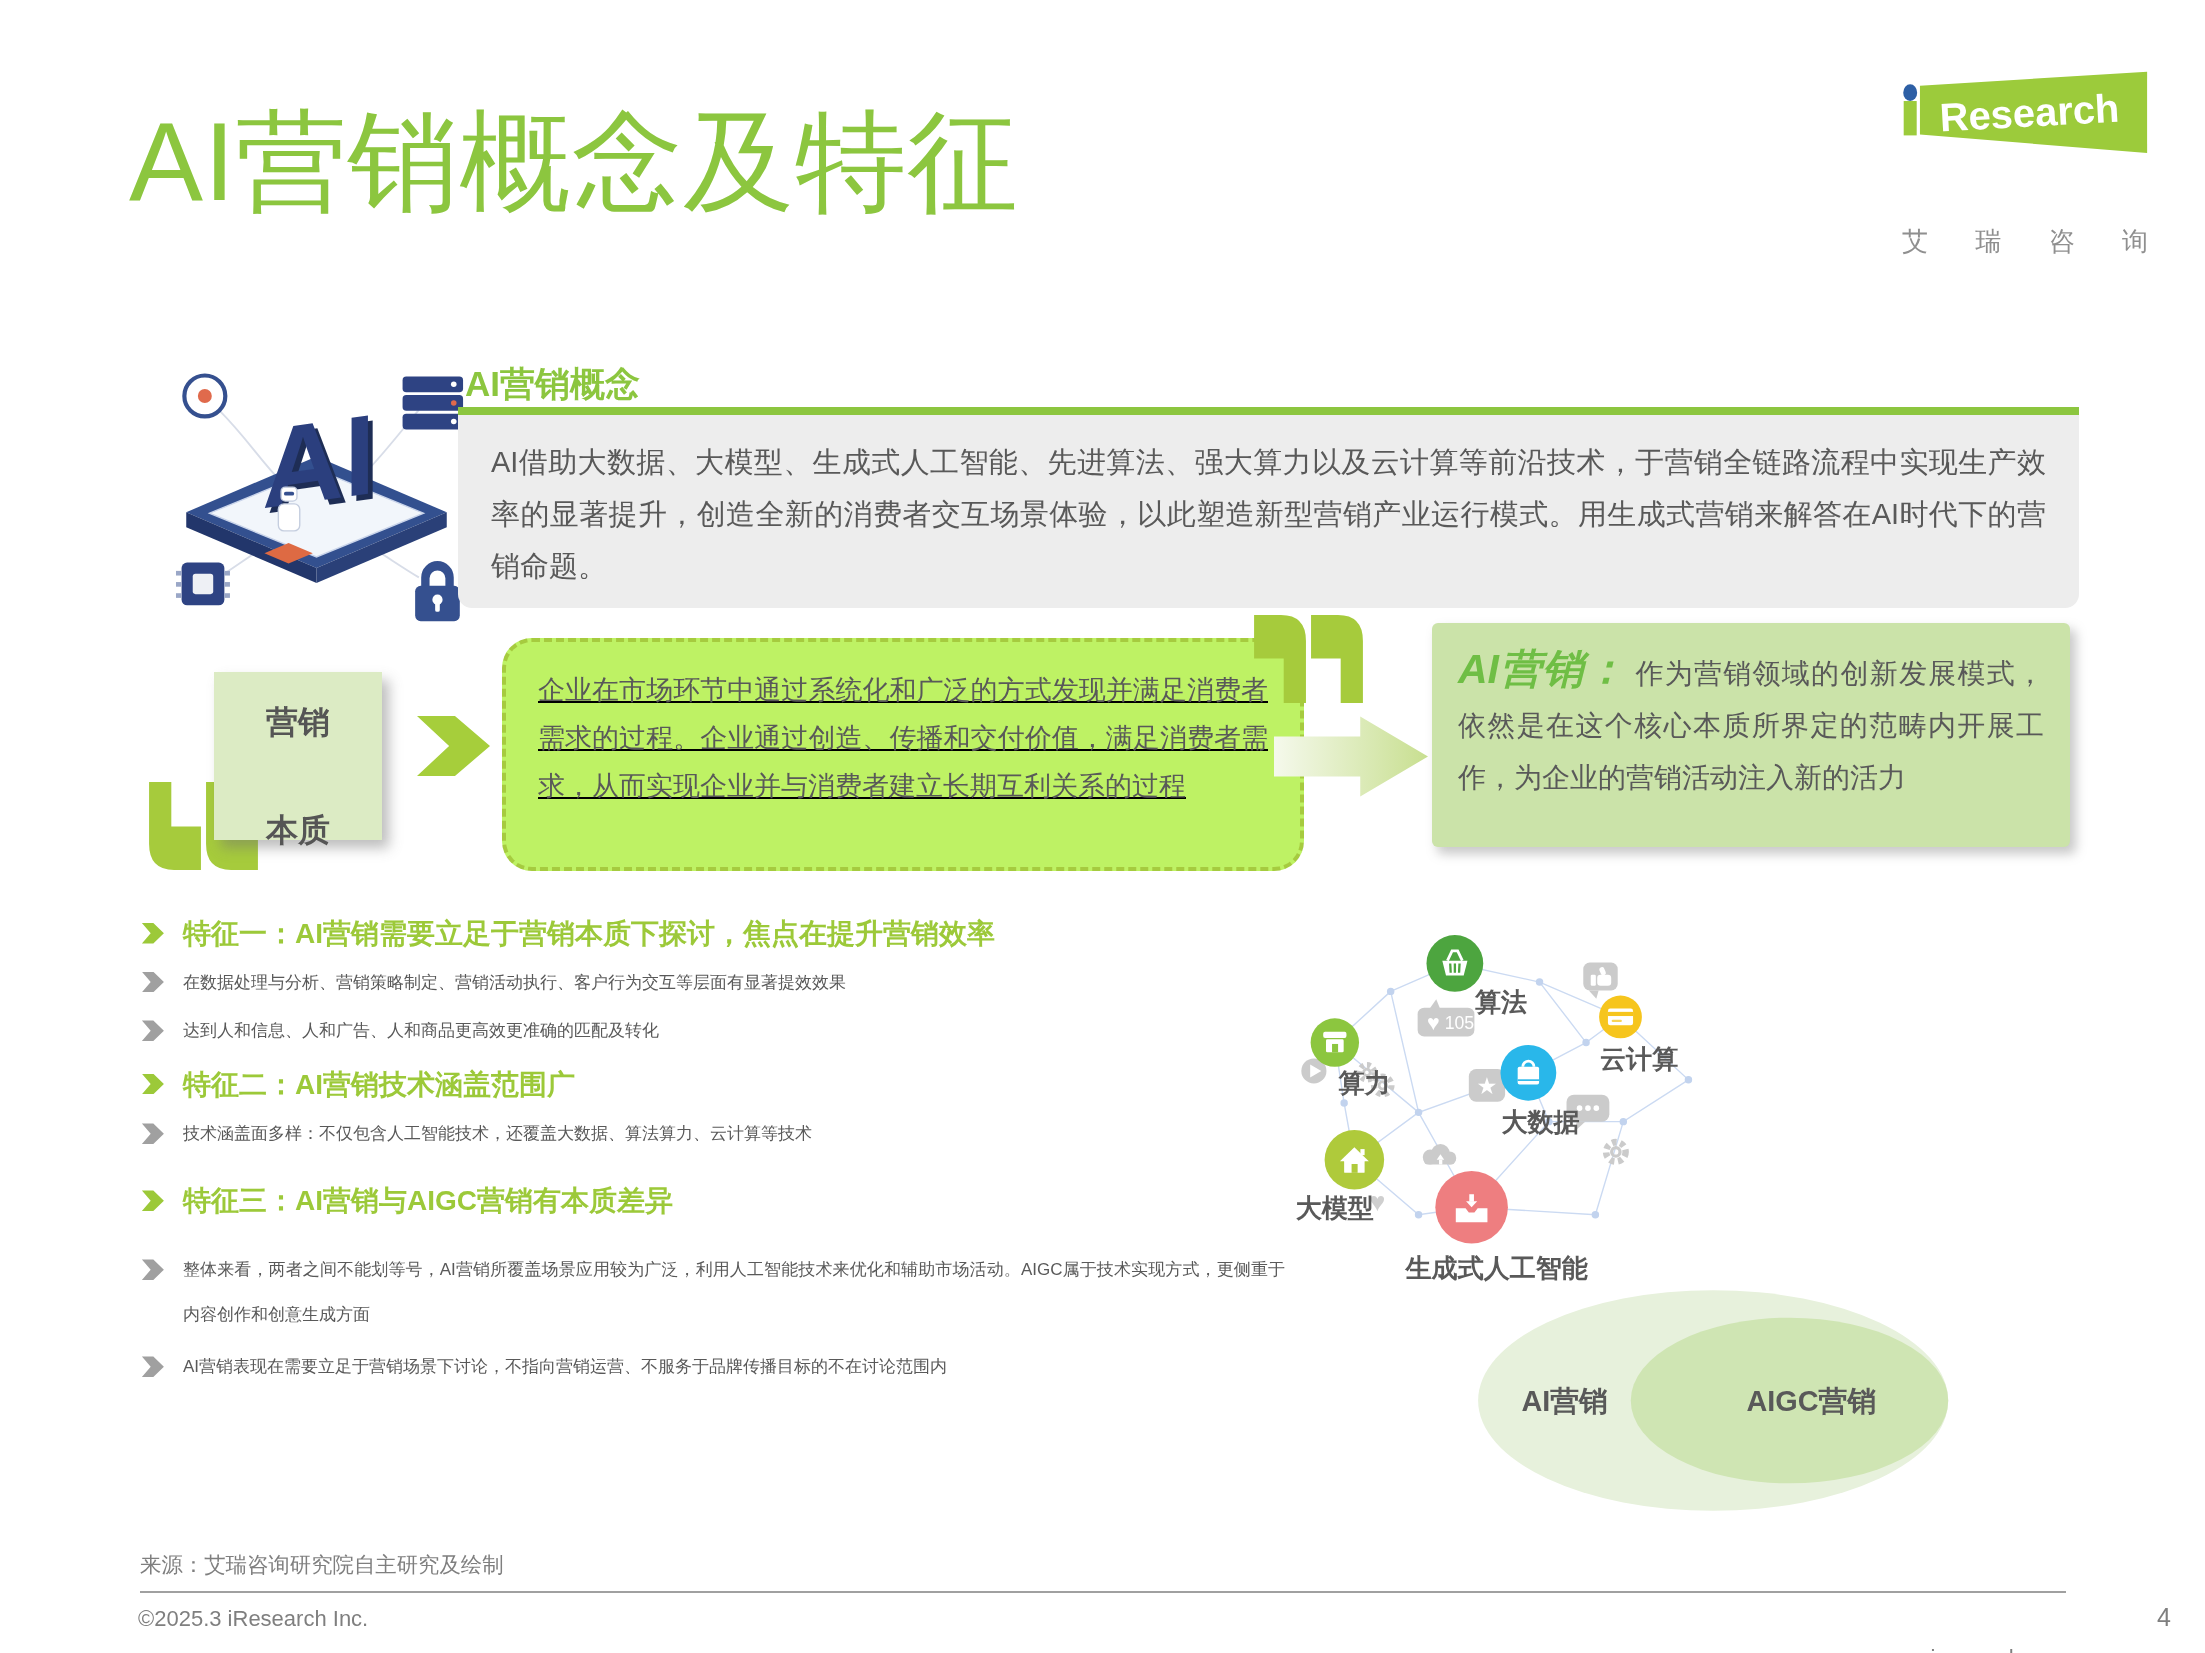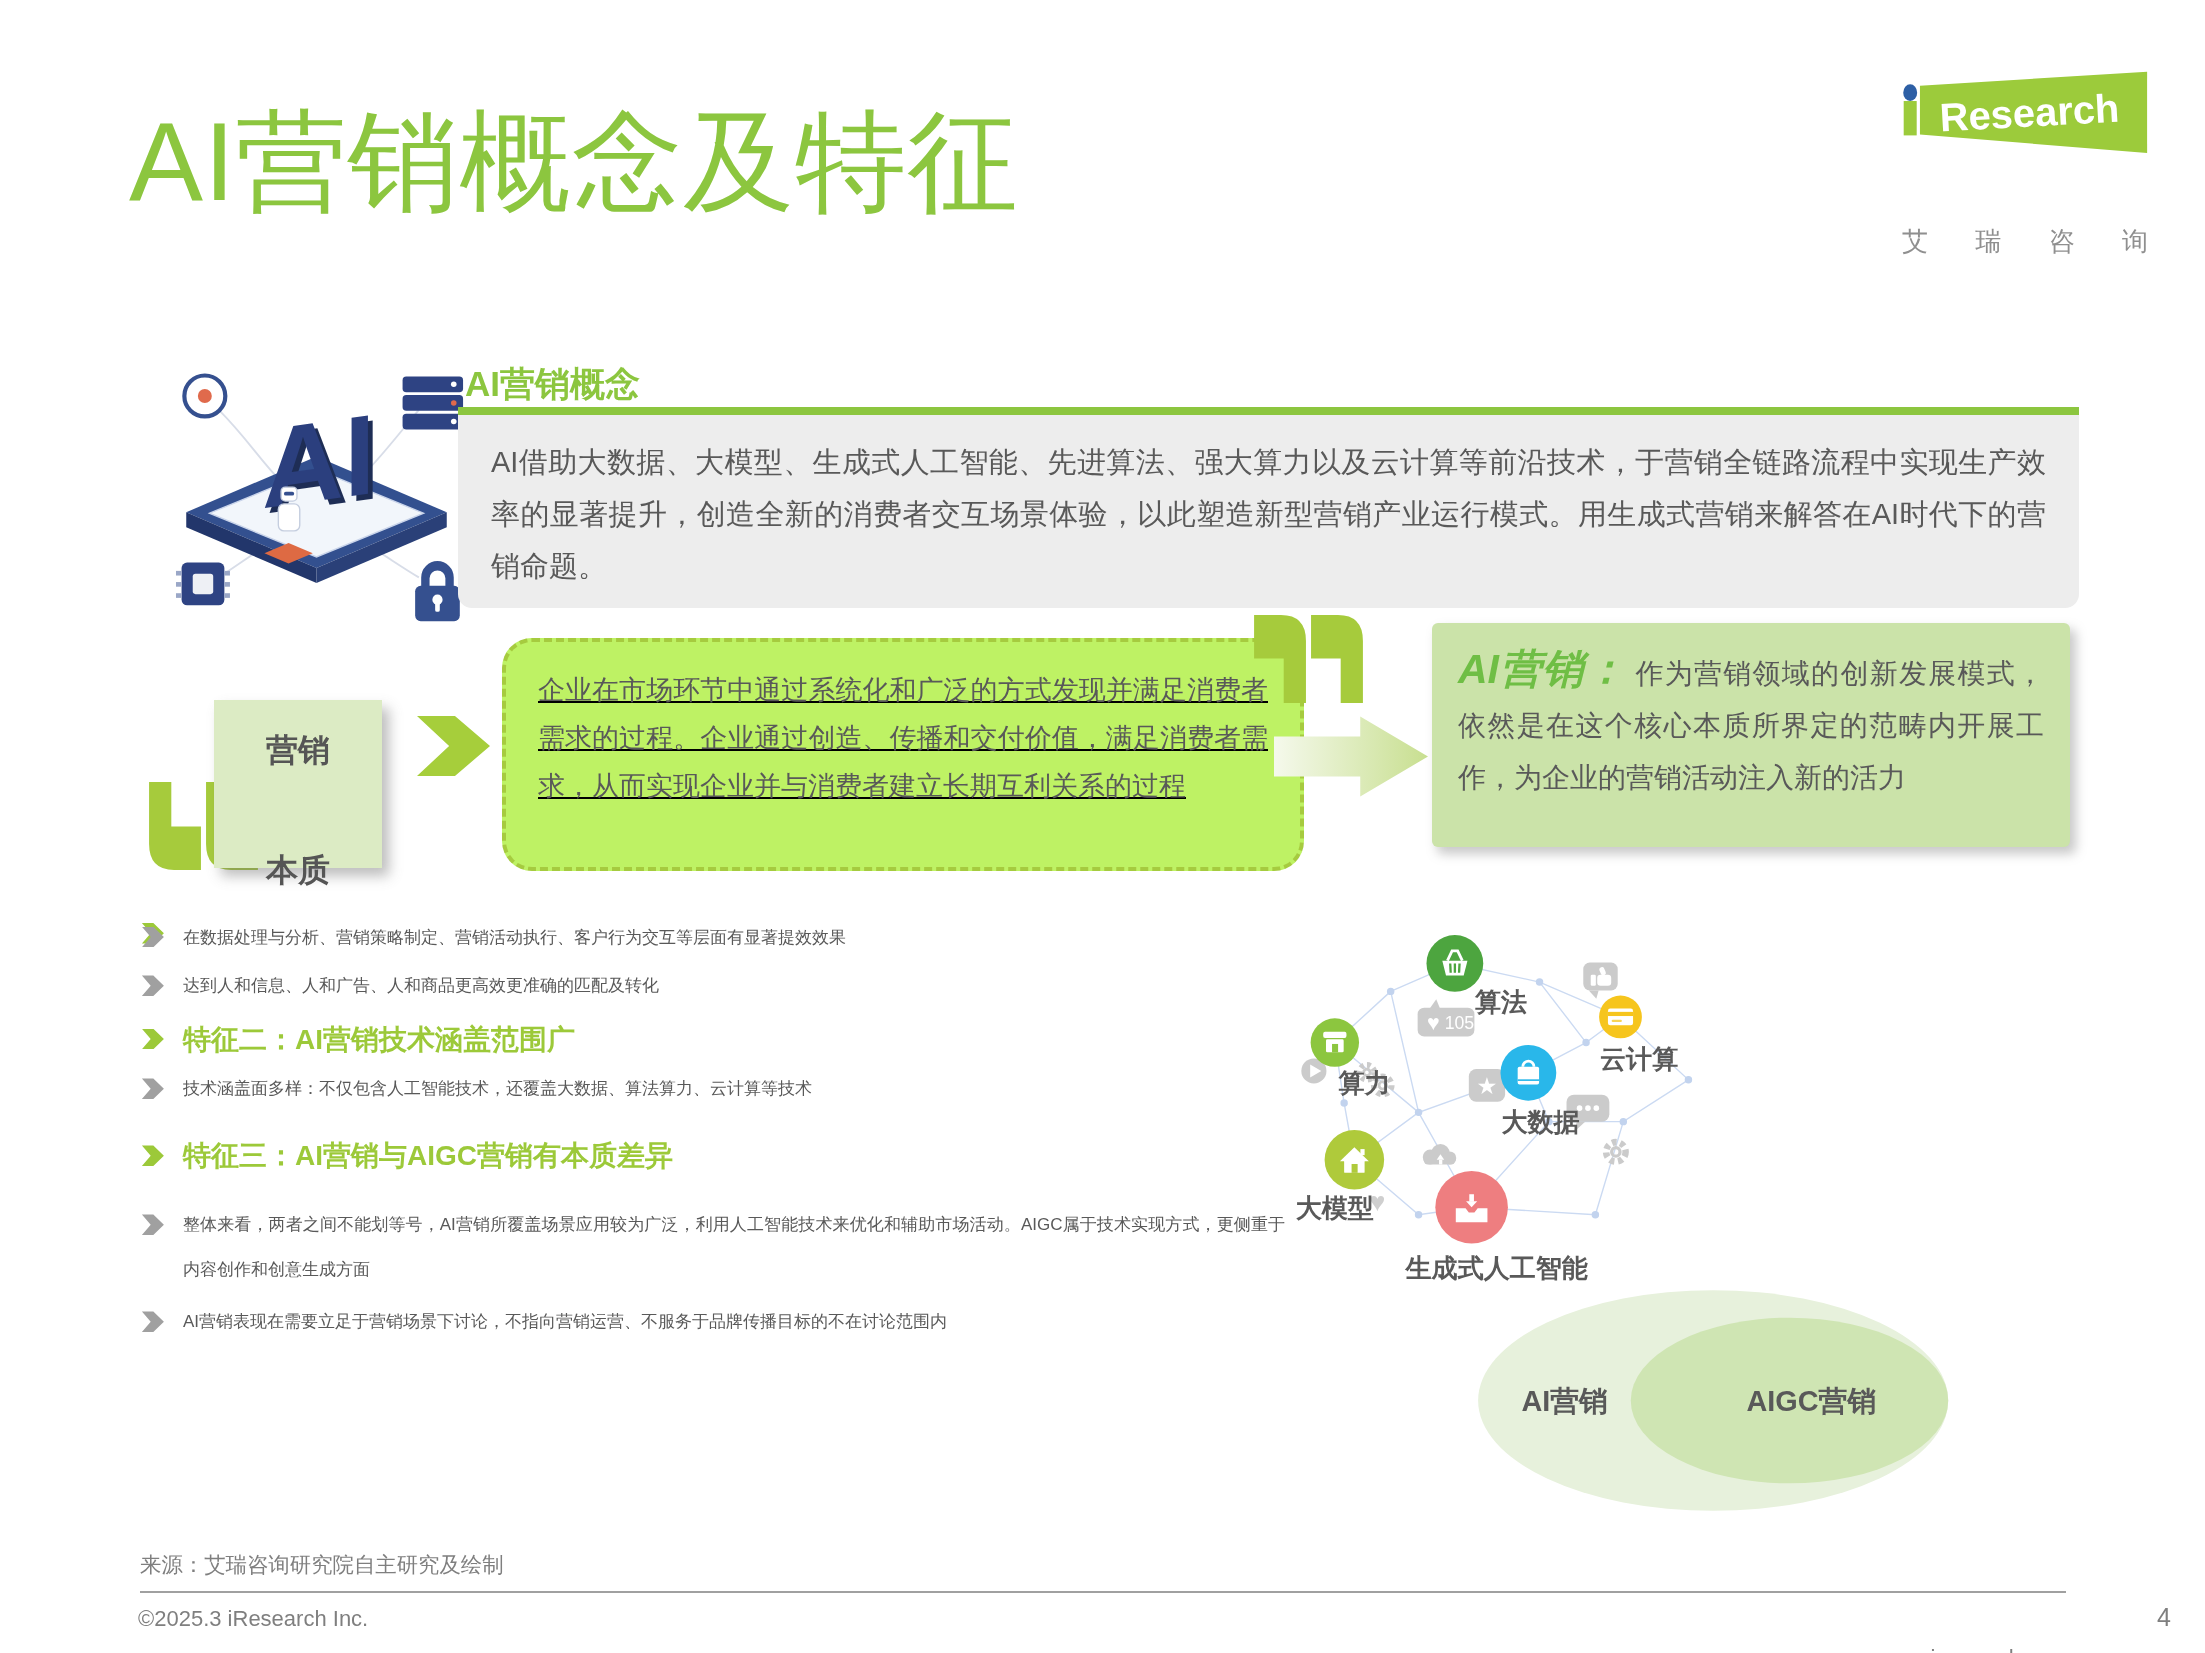--- a/index.html
+++ b/index.html
@@ -7,23 +7,23 @@
         font-family:"Liberation Sans","DejaVu Sans",sans-serif;}
   .abs{position:absolute;}
   .page-title{left:129px;top:88px;font-size:111px;color:#8CC63F;letter-spacing:0.9px;white-space:nowrap;}
   .logo-cn{left:1902px;top:224px;width:246px;display:flex;justify-content:space-between;
            font-size:26px;color:#8F8F8F;}
   .concept-heading{left:465px;top:361px;font-size:35px;font-weight:bold;color:#8CC63F;white-space:nowrap;}
   .green-bar{left:458px;top:407px;width:1621px;height:8.4px;background:#8CC63F;}
   .concept-box{left:458px;top:415px;width:1621px;height:193px;background:#EDEDED;
                border-radius:0 0 14px 14px;box-sizing:border-box;padding:21.4px 33px;}
   .concept-box p{margin:0;font-size:29px;line-height:52px;color:#595959;text-align:justify;}
-  .essence-box{left:214px;top:700px;width:168px;height:168px;background:#DCEBC4;
+  .essence-box{left:214px;top:672px;width:168px;height:168px;background:#DCEBC4;
                box-shadow:7.4px 8.4px 12px rgba(110,110,110,.45);
-               display:flex;flex-direction:column;align-items:center;gap:12px;}
+               display:flex;flex-direction:column;align-items:center;}
   .essence-box span{font-size:32px;font-weight:bold;color:#555555;}
   .essence-box .l1{margin-top:29px;}
   .essence-box .l2{margin-top:64px;}
   .chevron{left:417px;top:716px;width:73px;height:60px;background:#A6CE3B;
            clip-path:polygon(0% 0%,52% 0%,100% 50%,52% 100%,0% 100%,44% 50%);}
   .quote-box{left:502px;top:638px;width:802px;height:233px;border:4.2px dashed #A6CB3F;
              border-radius:30px;box-sizing:border-box;padding:24px 32px;background:#bef264;text-decoration:underline;}
   .quote-box p{margin:0;font-size:27px;line-height:48px;color:#595959;text-align:justify;}
   .grad-arrow{left:1274px;top:711px;width:154px;height:91px;
               background:linear-gradient(90deg,#F5F9EC,#C8DF90);
@@ -153,21 +153,21 @@
     </g>
   </svg>
 
   <div class="abs grad-arrow"></div>
 
   <div class="abs ai-box">
     <p><span class="ai-label">AI营销：</span><span>作为营销领域的创新发展模式，依然是在这个核心本质所界定的范畴内开展工作，为企业的营销活动注入新的活力</span></p>
   </div>
 
   <ul class="abs feat">
-    <li class="head"><i class="arr"></i></li>
+    <li class="head"><i class="arr"></i><span>特征一：AI营销需要立足于营销本质下探讨，焦点在提升营销效率</span></li>
     <li class="mt8"><i class="arr"></i><span>在数据处理与分析、营销策略制定、营销活动执行、客户行为交互等层面有显著提效效果</span></li>
     <li class="mt8"><i class="arr"></i><span>达到人和信息、人和广告、人和商品更高效更准确的匹配及转化</span></li>
     <li class="head mt18"><i class="arr"></i><span>特征二：AI营销技术涵盖范围广</span></li>
     <li class="mt10"><i class="arr"></i><span>技术涵盖面多样：不仅包含人工智能技术，还覆盖大数据、算法算力、云计算等技术</span></li>
     <li class="head mt48"><i class="arr"></i><span>特征三：AI营销与AIGC营销有本质差异</span></li>
     <li class="mt12"><i class="arr"></i><span>整体来看，两者之间不能划等号，AI营销所覆盖场景应用较为广泛，利用人工智能技术来优化和辅助市场活动。AIGC属于技术实现方式，更侧重于内容创作和创意生成方面</span></li>
     <li class="mt15"><i class="arr"></i><span>AI营销表现在需要立足于营销场景下讨论，不指向营销运营、不服务于品牌传播目标的不在讨论范围内</span></li>
   </ul>
 
   <svg class="abs" style="left:1279px;top:926px;" width="442" height="382" viewBox="0 0 950 820">

